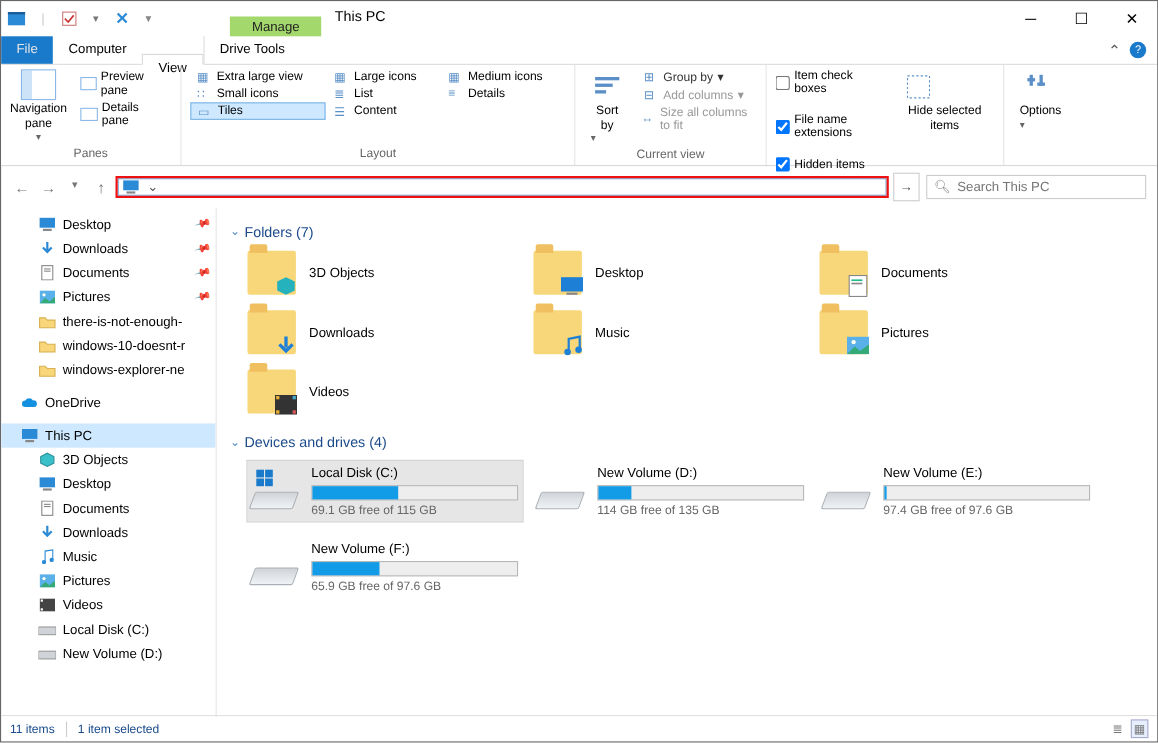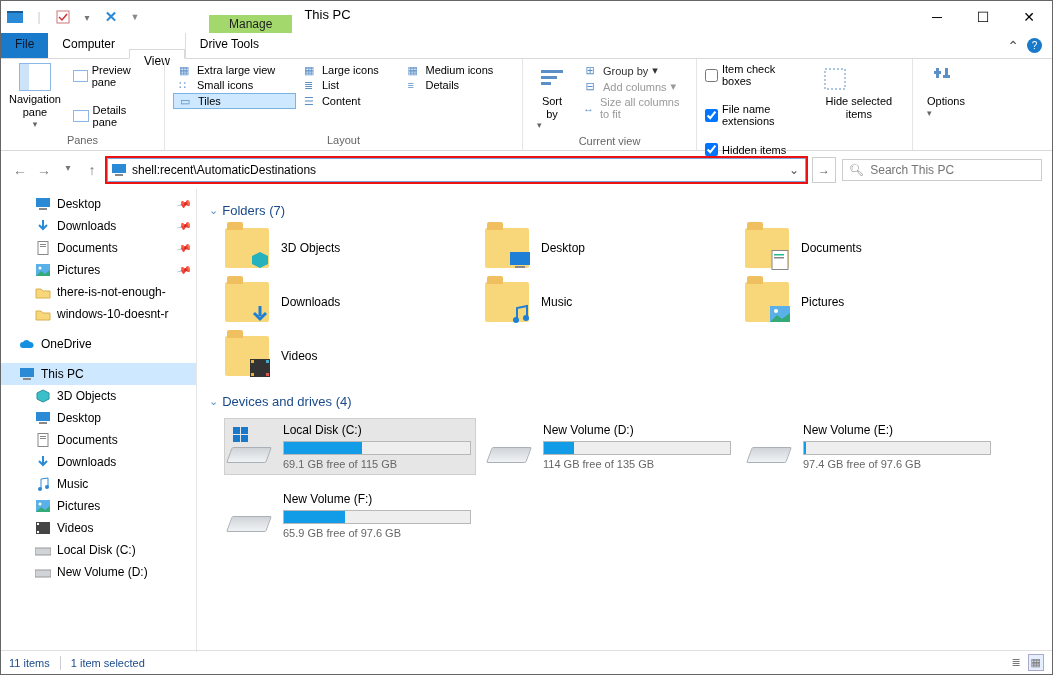--- a/index.html
+++ b/index.html
@@ -11,33 +11,33 @@
 .qat .icon { width: 20px; height: 20px; display: flex; align-items: center; justify-content: center; }
 .tab-group { display: flex; align-items: flex-end; }
 .context-tab { background: #a3d86c; padding: 2px 20px; font-size: 12px; color: #222; }
 .title-text { flex: 1; padding: 6px 12px; font-size: 13px; }
 .win-controls { display: flex; }
 .win-controls div { width: 46px; display: flex; align-items: center; justify-content: center; font-size: 14px; }
 
 
 .ribbon-tabs { height: 26px; display: flex; align-items: stretch; border-bottom: 1px solid #d9d9d9; }
 .ribbon-tabs .tab { padding: 4px 14px; font-size: 12px; cursor: default; }
-.ribbon-tabs .tab.file { background: #1979ca; color: #0f172a; }
+.ribbon-tabs .tab.file { background: #1979ca; color: #e5e5e5; }
 .ribbon-tabs .tab.active { border: 1px solid #d9d9d9; border-bottom: 1px solid #fff; background: #fff; margin-top: 16px; }
 .ribbon-help { margin-left: auto; padding: 4px 10px; color: #555; display:flex; gap:8px; align-items:center;}
 .help-circle{width:15px;height:15px;border-radius:50%;background:#1979ca;color:#fff;font-size:10px;display:flex;align-items:center;justify-content:center;}
 
 
 .ribbon { height: 92px; display: flex; border-bottom: 1px solid #d9d9d9; background: #fff; }
 .ribbon-group { border-right: 1px solid #e5e5e5; padding: 4px 8px 2px; display: flex; flex-direction: column; }
 .ribbon-group .label { text-align: center; font-size: 11px; color: #666; margin-top: auto; padding: 2px 0; }
 .panes-col { display: flex; gap: 8px; }
 .nav-pane-btn { width: 52px; text-align: center; font-size: 11px; line-height: 1.2; }
 .nav-pane-btn .ico { width: 32px; height: 28px; margin: 0 auto 2px; border: 1px solid #8bb8e8; background: linear-gradient(to right, #cde3f8 30%, #fff 30%); }
-.pane-opts { display: flex; flex-direction: column; gap: 14px; font-size: 11px; }
+.pane-opts { display: flex; flex-direction: column; gap: 2px; font-size: 11px; }
 .pane-opts div { display: flex; align-items: center; gap: 4px; padding: 1px 4px; }
 .pane-opts .ico { width: 16px; height: 12px; border: 1px solid #8bb8e8; background: #fff; }
 
 .layout-grid { display: grid; grid-template-columns: repeat(3, auto); gap: 1px 2px; font-size: 11px; }
 .layout-grid .opt { display: flex; align-items: center; gap: 4px; padding: 1px 6px; }
 .layout-grid .opt.sel { background: #cde8ff; border: 1px solid #7bb4e3; }
 .layout-grid .ico { width: 14px; height: 12px; display: flex; color:#5a8fc7;}
 
 .sort-col, .hide-col, .opt-col { display: flex; flex-direction: column; align-items: flex-start; padding: 2px 6px; font-size: 11px; text-align: center; line-height: 1.15; }
 .sort-col .ico, .hide-col .ico, .opt-col .ico { width: 30px; height: 28px; margin-bottom: 2px; display:flex;align-items:center;justify-content:center;}
@@ -292,21 +292,20 @@
     <span>↑</span>
   </div>
   <div class="addr-wrap">
     <div class="addr-highlight"></div>
     <span class="pc-ico">
         <svg width="16" height="14">
           <rect width="14" height="9" x="1" y="1" fill="#2b8ad6"></rect>
           <rect width="8" height="2" x="4" y="11" fill="#888"></rect>
         </svg>
       </span>
-    <input value="shell:recent\AutomaticDestinations" style="">
     <span class="addr-drop">⌄</span>
   </div>
   <div class="go-btn">→</div>
   <div class="search-box">
     <span>🔍︎</span>
     <input placeholder="Search This PC" style="">
   </div>
 </div>
 
 <div class="main">
@@ -360,20 +359,28 @@
         </span>
         <span>there-is-not-enough-</span>
       </div>
       <div class="node sub">
         <span class="ico">
           <svg width="16" height="13">
             <path d="M1 3h5l2 2h7v7H1z" fill="#f7d77a" stroke="#d8b050"></path>
           </svg>
         </span>
         <span>windows-10-doesnt-r</span>
+      </div>
+      <div class="node sub">
+        <span class="ico">
+          <svg width="16" height="13">
+            <path d="M1 3h5l2 2h7v7H1z" fill="#f7d77a" stroke="#d8b050"></path>
+          </svg>
+        </span>
+        <span>windows-explorer-ne</span>
       </div>
       <div class="sep"></div>
       <div class="node">
         <span class="ico">
           <svg width="16" height="11">
             <path d="M4 9a3 3 0 010-6 4 4 0 017 0 3 3 0 011 6z" fill="#1390df"></path>
           </svg>
         </span>
         <span>OneDrive</span>
       </div>

